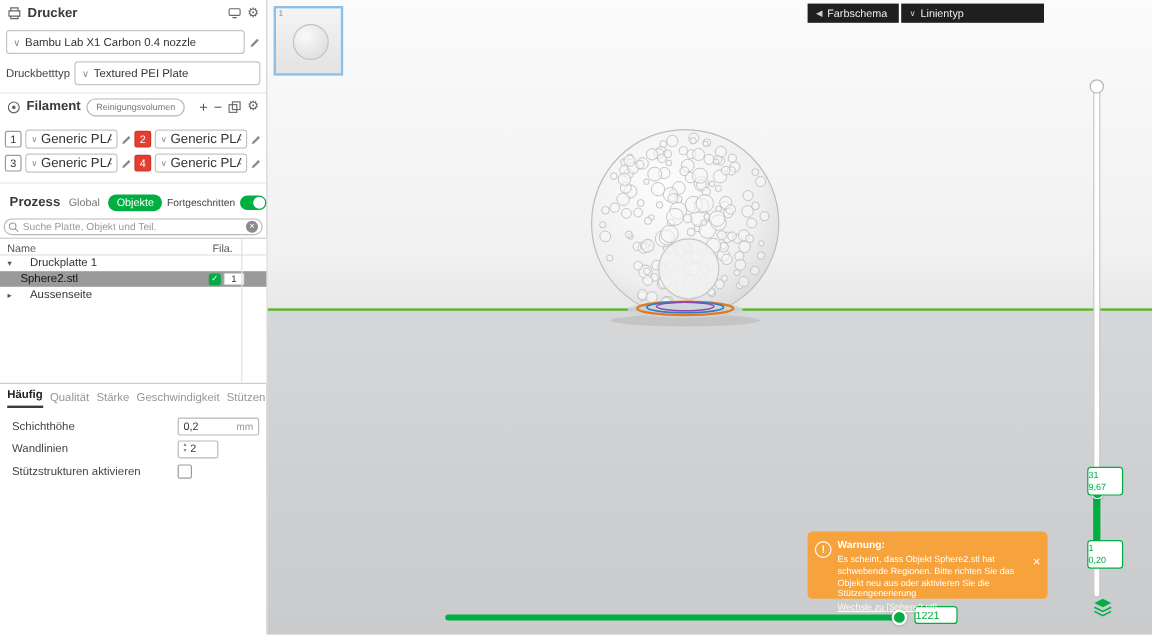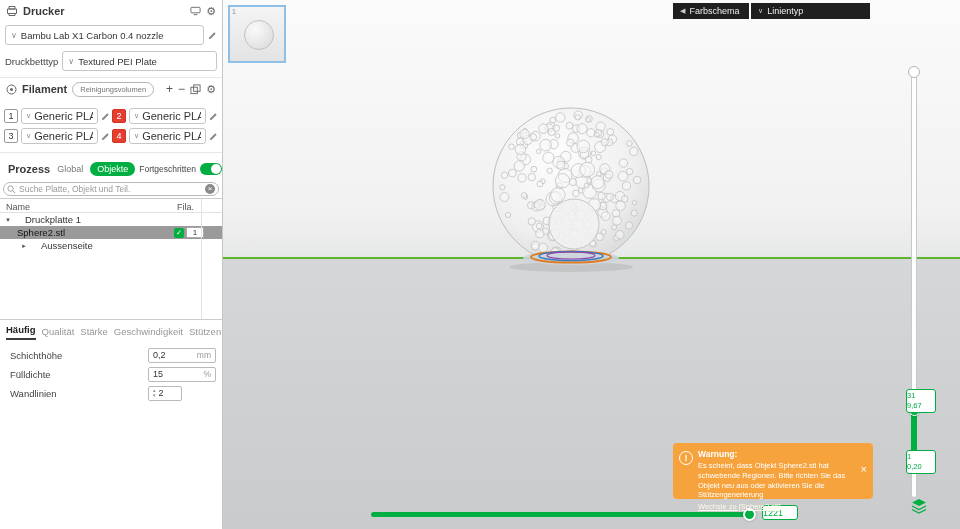--- a/index.html
+++ b/index.html
@@ -251,21 +251,21 @@
       <div class="obj-row row-selected">
         <span class="or-name" style="padding-left:17px">
           <span>Sphere2.stl</span>
         </span>
         <span class="or-fila">
           <span class="check">✓</span>
           <span class="fila-val">1</span>
         </span>
       </div>
       <div class="obj-row">
-        <span class="or-name" style="padding-left:20px">
+        <span class="or-name" style="padding-left:4px">
           <span class="tree-caret">▸</span>
           <span>Aussenseite</span>
         </span>
         <span class="or-fila"></span>
       </div>
     </div>
 
     <div class="set-tabs">
       <span class="tab active">Häufig</span>
       <span class="tab">Qualität</span>
@@ -273,38 +273,35 @@
       <span class="tab">Geschwindigkeit</span>
       <span class="tab">Stützen</span>
       <span class="tab">Sonstige</span>
     </div>
 
     <div class="set-row" style="margin-top:6px">
       <span class="set-label">Schichthöhe</span>
       <div class="set-input">
         <input value="0,2" style="">
         <span class="unit">mm</span>
-      </div>
-    </div>
-    <div class="set-row">
-      <span class="set-label">Fülldichte</span>
-      <div class="set-input">
-        <input value="15" style="">
-        <span class="unit">%</span>
       </div>
     </div>
     <div class="set-row">
       <span class="set-label">Wandlinien</span>
       <div class="set-input stepbox">
         <span class="spin">
             <span>▴</span>
             <span>▾</span>
           </span>
         <input style="width: 16px;" value="2">
       </div>
+    </div>
+    <div class="set-row">
+      <span class="set-label">Stützstrukturen aktivieren</span>
+      <span class="cb"></span>
     </div>
 
   </aside>
 
   <main class="viewport">
 
     <div class="horizon"></div>
 
     <div class="sphere-wrap">
       <svg id="sphere-svg" width="180" height="180" viewBox="0 0 180 180">

